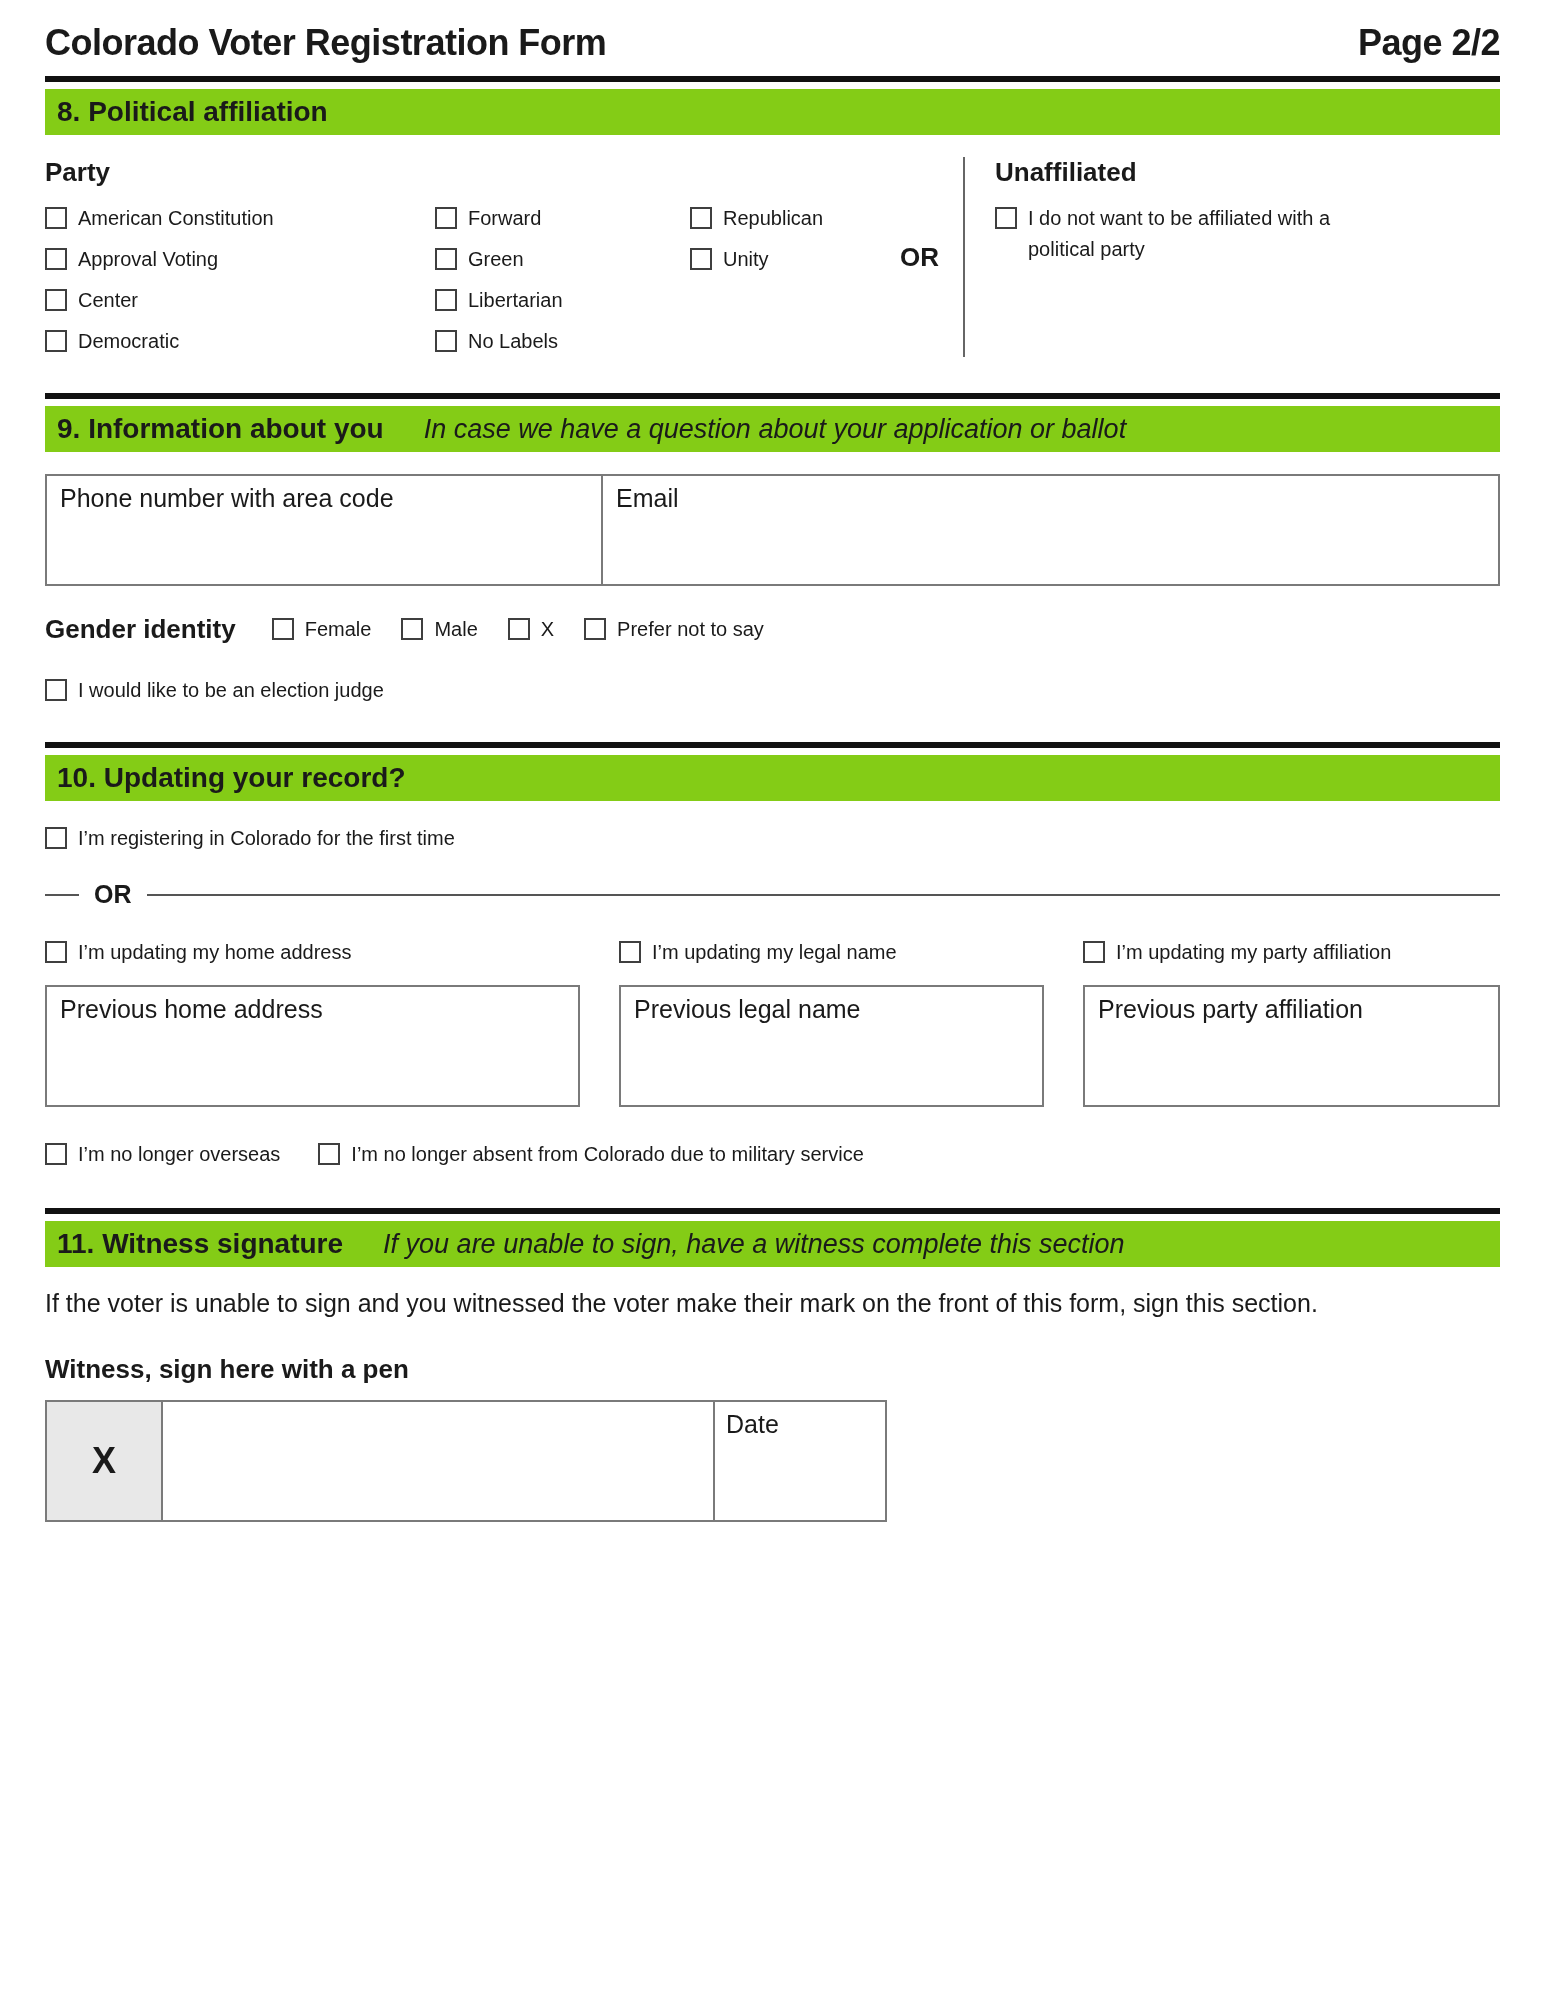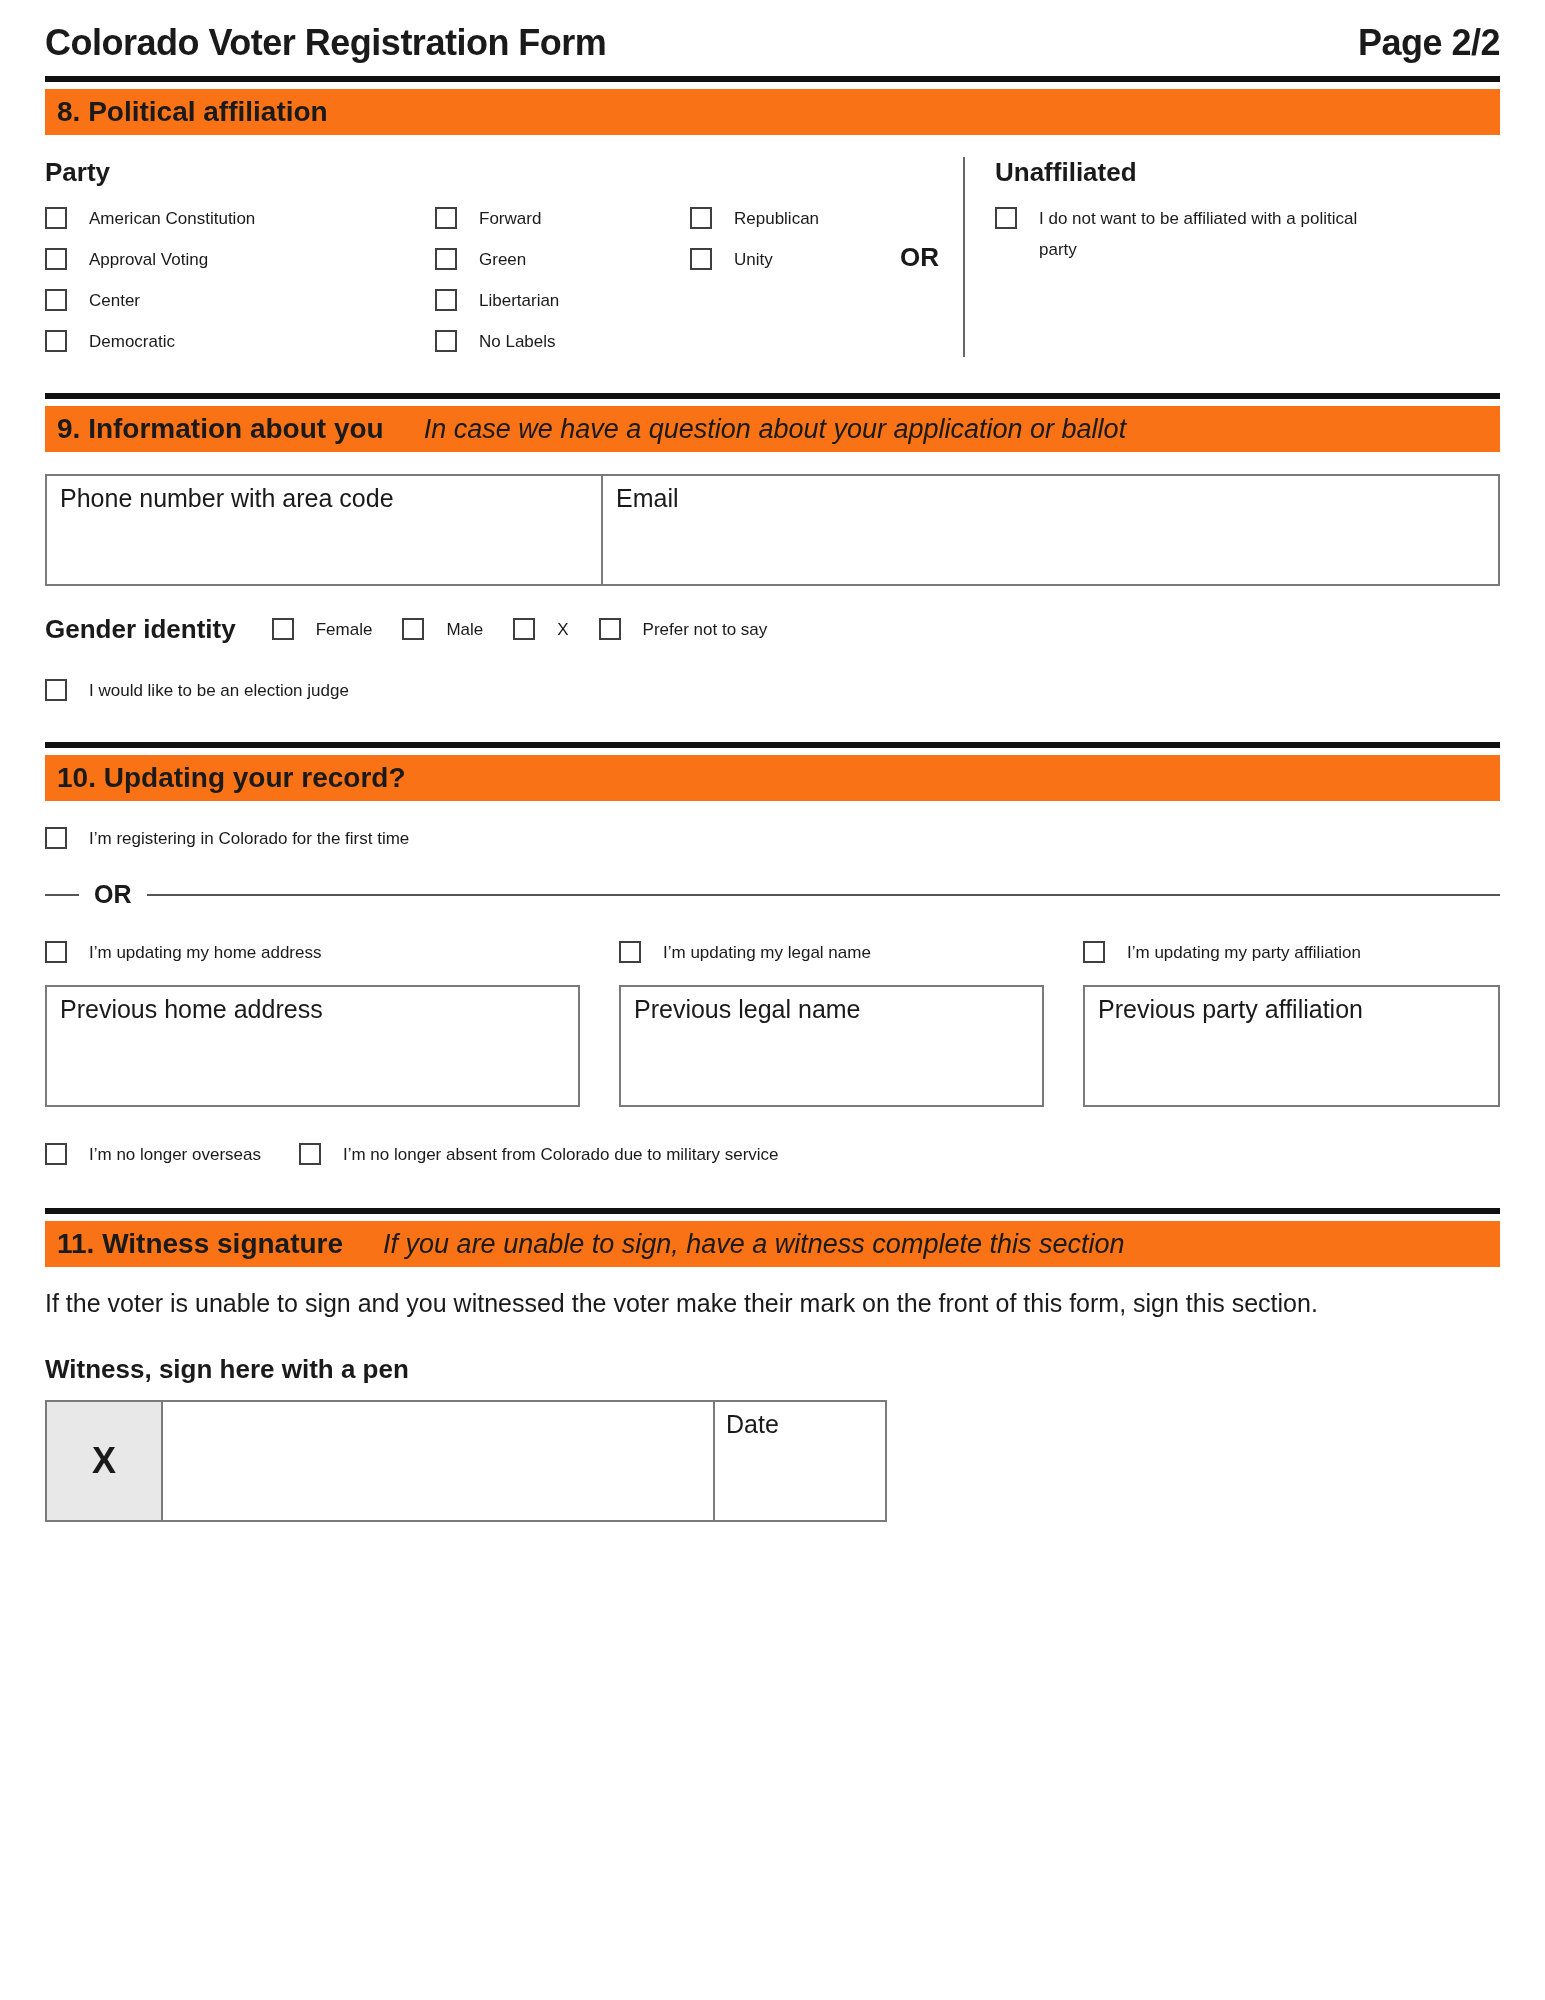--- a/index.html
+++ b/index.html
@@ -19,32 +19,32 @@
     justify-content: space-between;
     align-items: flex-end;
     padding: 6px 0 12px 0;
   }
   .page-title, .page-num { font-size: 36px; font-weight: 700; letter-spacing: -0.5px; }
 
   .rule { height: 6px; background: #111; margin-bottom: 7px; }
 
   
   .sec-bar {
-    background: #f97316;
+    background: #84cc16;
     padding: 7px 12px;
     display: flex;
     align-items: baseline;
     gap: 40px;
     margin-bottom: 22px;
   }
   .sec-title { font-size: 28px; font-weight: 700; }
   .sec-sub { font-size: 27px; font-style: italic; }
 
   
-  .cb { display: inline-flex; align-items: flex-start; gap: 22px; font-size: 17px; line-height: 31px; cursor: pointer; }
+  .cb { display: inline-flex; align-items: flex-start; gap: 11px; font-size: 20px; line-height: 31px; cursor: pointer; }
   .cb .box { width: 22px; height: 22px; border: 2px solid #3f3f3f; background: #fff; flex: none; margin-top: 4px; }
   .cb .txt { display: inline-block; }
 
   
   .s8-row { display: flex; margin-bottom: 36px; }
   .s8-main { width: 855px; }
   .mini-label { font-size: 26px; font-weight: 700; margin-bottom: 15px; }
   .party-cols { display: flex; }
   .pcol { display: flex; flex-direction: column; gap: 10px; }
   .pcol-1 { width: 390px; }

